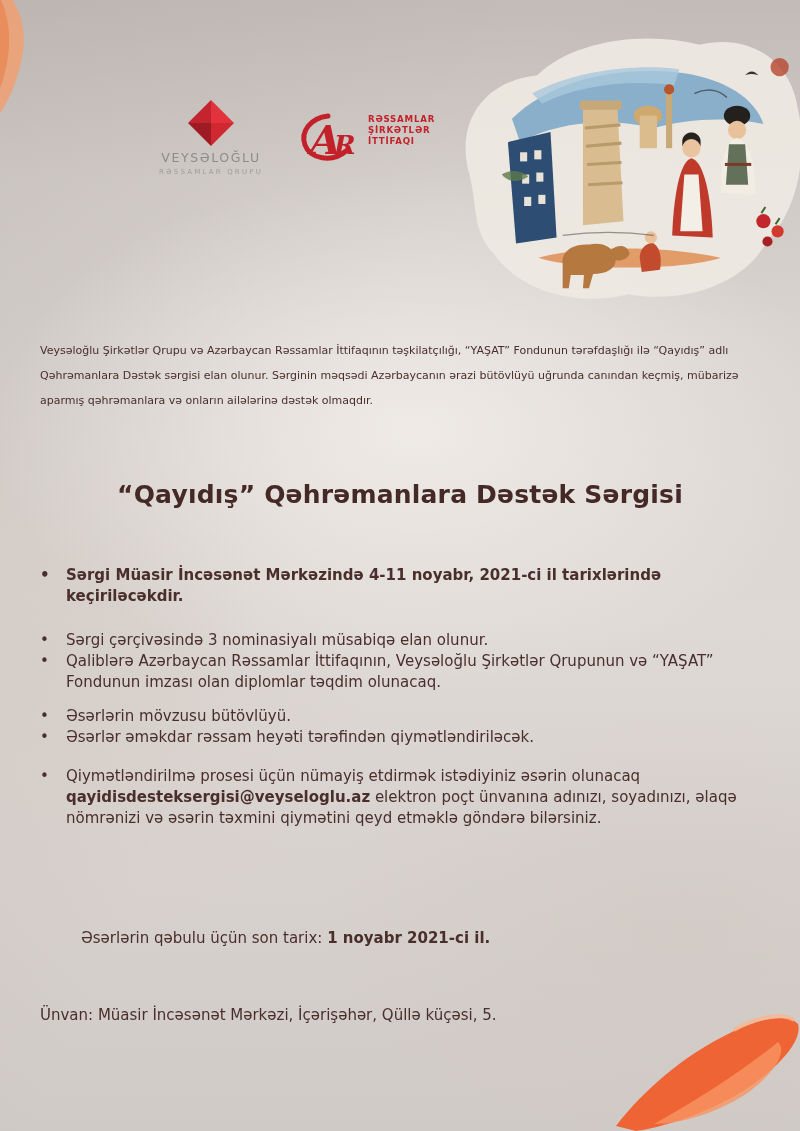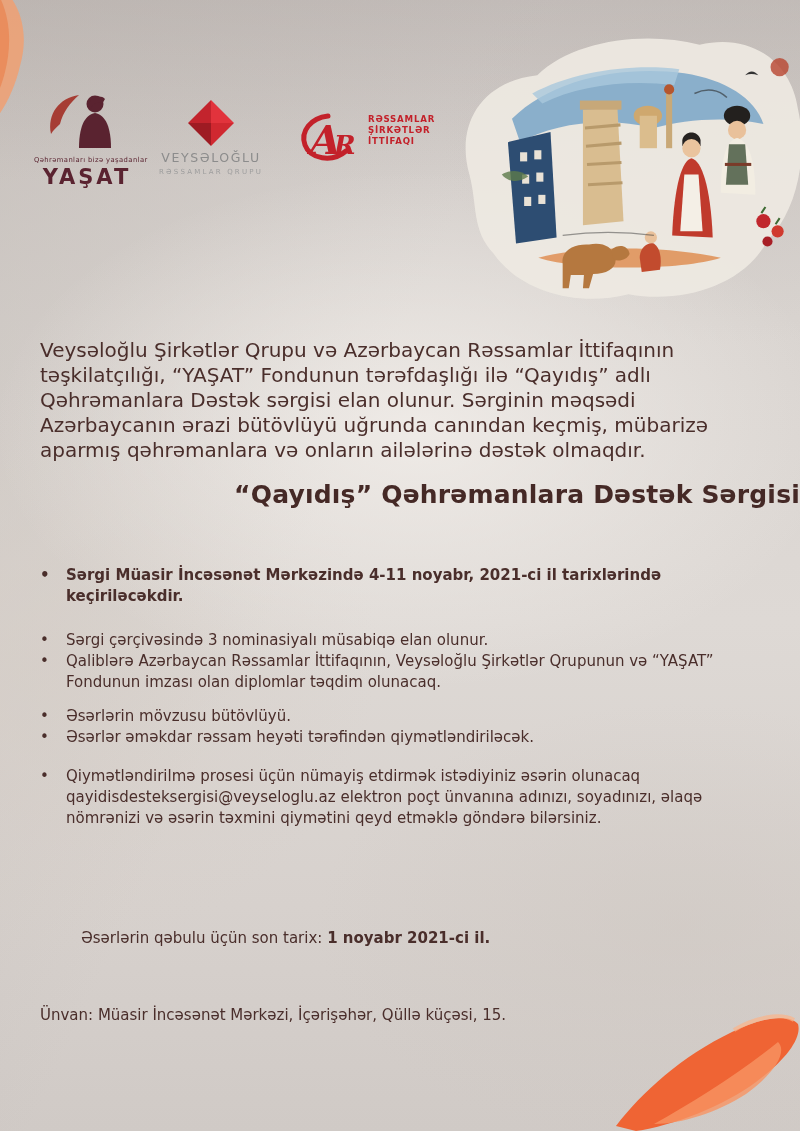--- a/index.html
+++ b/index.html
@@ -37,37 +37,37 @@
   .yasat-name { font-size: 21px; font-weight: bold; letter-spacing: 3px; color: #5a2330; margin-top: 1px; }
   .logo-veyseloglu { left: 150px; top: 100px; width: 122px; }
   .v-name { font-size: 12.5px; letter-spacing: 1.6px; color: #8c8c8c; white-space: nowrap; }
   .v-sub { font-size: 7px; letter-spacing: 2.2px; color: #9d9d9d; margin-top: 3px; white-space: nowrap; }
   .logo-ari { left: 296px; top: 108px; width: 160px; display: flex; align-items: flex-start; text-align: left; }
   .ari-lines { margin-left: 6px; margin-top: 6px; color: #c3212a; font-weight: bold; font-size: 8.6px; letter-spacing: 0.8px; line-height: 11px; }
 
   
   .intro {
     position: absolute; left: 40px; top: 338px; width: 724px;
-    font-size: 20px; line-height: 25px; margin: 0;
+    font-size: 11px; line-height: 25px; margin: 0;
   }
   .heading {
     position: absolute; left: 0; top: 480px; width: 100%;
-    text-align: right; font-size: 25px; font-weight: bold;
+    text-align: center; font-size: 25px; font-weight: bold;
     color: #452926; margin: 0; letter-spacing: 0.2px;
   }
   .group { position: absolute; left: 40px; width: 726px; font-size: 15px; line-height: 21px; }
   .g1 { top: 565px; font-weight: bold; }
   .g2 { top: 630px; }
   .g3 { top: 706px; }
   .g4 { top: 766px; }
   .b-item { display: flex; }
   .marker { flex: 0 0 26px; }
   .b-text { flex: 1; }
   .b-cont { margin-left: 26px; }
-  .b-text b, .b-cont b { font-weight: normal; }
+  .b-text b, .b-cont b { font-weight: bold; }
   .line { position: absolute; left: 40px; width: 726px; font-size: 15px; line-height: 21px; }
   .deadline { top: 928px; margin-left: 41px; }
   .note { top: 926px; }
   .address { top: 1005px; }
 </style>
 </head>
 <body>
 
 <div class="poster">
 
@@ -120,30 +120,20 @@
         <circle cx="332" cy="206" r="6" fill="#d03a2f"></circle>
         <circle cx="322" cy="216" r="5" fill="#a81f26"></circle>
         <path d="M316,188 L320,182 M330,199 L334,193" stroke="#3f6b34" stroke-width="2"></path>
       </g>
       <path d="M60,150 C70,144 80,146 86,152 C78,158 66,158 60,150 Z" fill="#5d7a4a" opacity="0.8"></path>
       <path d="M250,70 C262,64 274,66 282,74" stroke="#2c2c2c" stroke-width="1.5" fill="none" opacity="0.6"></path>
       <path d="M120,210 C150,206 180,206 210,210" stroke="#3a3a3a" stroke-width="1.2" fill="none" opacity="0.5"></path>
     </svg>
   </div>
 
-  <div class="logo logo-yasat">
-    <svg viewBox="0 0 100 60" width="100" height="60">
-      <path d="M14,44 C10,24 22,8 42,5 C33,13 26,22 23,34 C20,37 16,40 14,44 Z" fill="#a63d34"></path>
-      <circle cx="58" cy="14" r="8.5" fill="#5a2330"></circle>
-      <path d="M50,16 C54,7 63,4 68,9 L65,14 C61,11 56,13 54,19 Z" fill="#5a2330"></path>
-      <path d="M42,58 C42,38 47,25 58,23 C69,25 74,38 74,58 Z" fill="#5a2330"></path>
-    </svg>
-    <div class="yasat-tag">Qəhrəmanları bizə yaşadanlar</div>
-    <div class="yasat-name">YAŞAT</div>
-  </div>
 
   <div class="logo logo-veyseloglu">
     <svg viewBox="0 0 44 44" width="46" height="46">
       <polygon points="22,0 44,22 22,22" fill="#e2333c"></polygon>
       <polygon points="22,0 0,22 22,22" fill="#c3242d"></polygon>
       <polygon points="0,22 22,44 22,22" fill="#9e1b23"></polygon>
       <polygon points="44,22 22,44 22,22" fill="#d02830"></polygon>
     </svg>
     <div class="v-name">VEYSƏLOĞLU</div>
     <div class="v-sub">RƏSSAMLAR QRUPU</div>
@@ -200,21 +190,21 @@
       <span class="marker">•</span>
       <span class="b-text"><span>Qiymətləndirilmə prosesi üçün nümayiş etdirmək istədiyiniz əsərin olunacaq </span><b>qayidisdesteksergisi@veyseloglu.az</b><span> elektron poçt ünvanına adınızı, soyadınızı, əlaqə nömrənizi və əsərin təxmini qiymətini qeyd etməklə göndərə bilərsiniz.</span></span>
     </div>
   </div>
 
   <div class="line deadline">
     <span>Əsərlərin qəbulu üçün son tarix: </span><b>1 noyabr 2021-ci il.</b>
   </div>
 
 
-  <div class="line address">Ünvan: Müasir İncəsənət Mərkəzi, İçərişəhər, Qüllə küçəsi, 15.</div>
+  <div class="line address">Ünvan: Müasir İncəsənət Mərkəzi, İçərişəhər, Qüllə küçəsi, 5.</div>
 
   <div class="brush-br">
     <svg viewBox="0 0 190 145" width="190" height="145">
       <path d="M6,140 C32,106 72,70 122,46 C154,30 180,28 188,38 C192,52 176,74 146,96 C114,120 62,140 26,145 Z" fill="#ef6434"></path>
       <path d="M44,138 C84,116 134,84 168,56 C178,66 164,88 136,108 C108,126 72,138 44,138 Z" fill="#f89463" opacity="0.8"></path>
       <path d="M124,44 C144,32 170,26 184,34" stroke="#fbb489" stroke-width="4" fill="none" opacity="0.7"></path>
     </svg>
   </div>
 
 </div>

